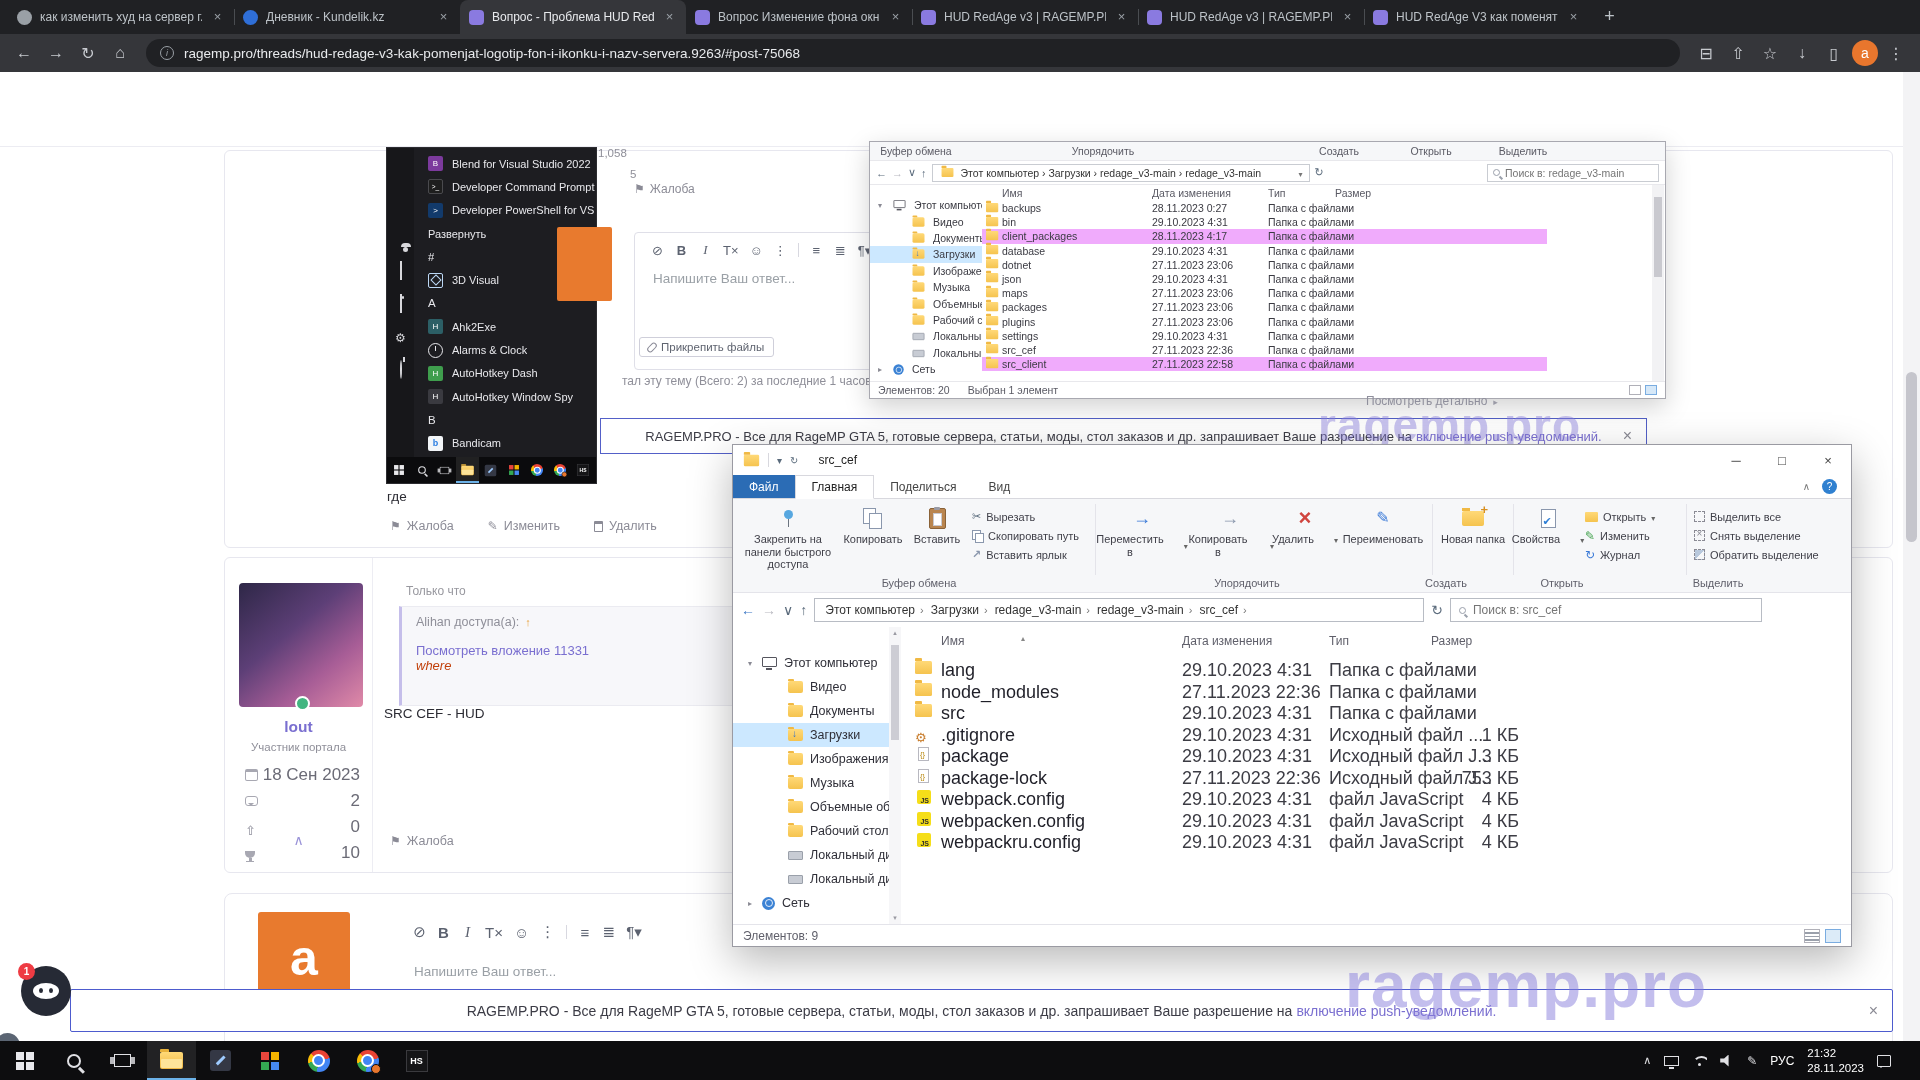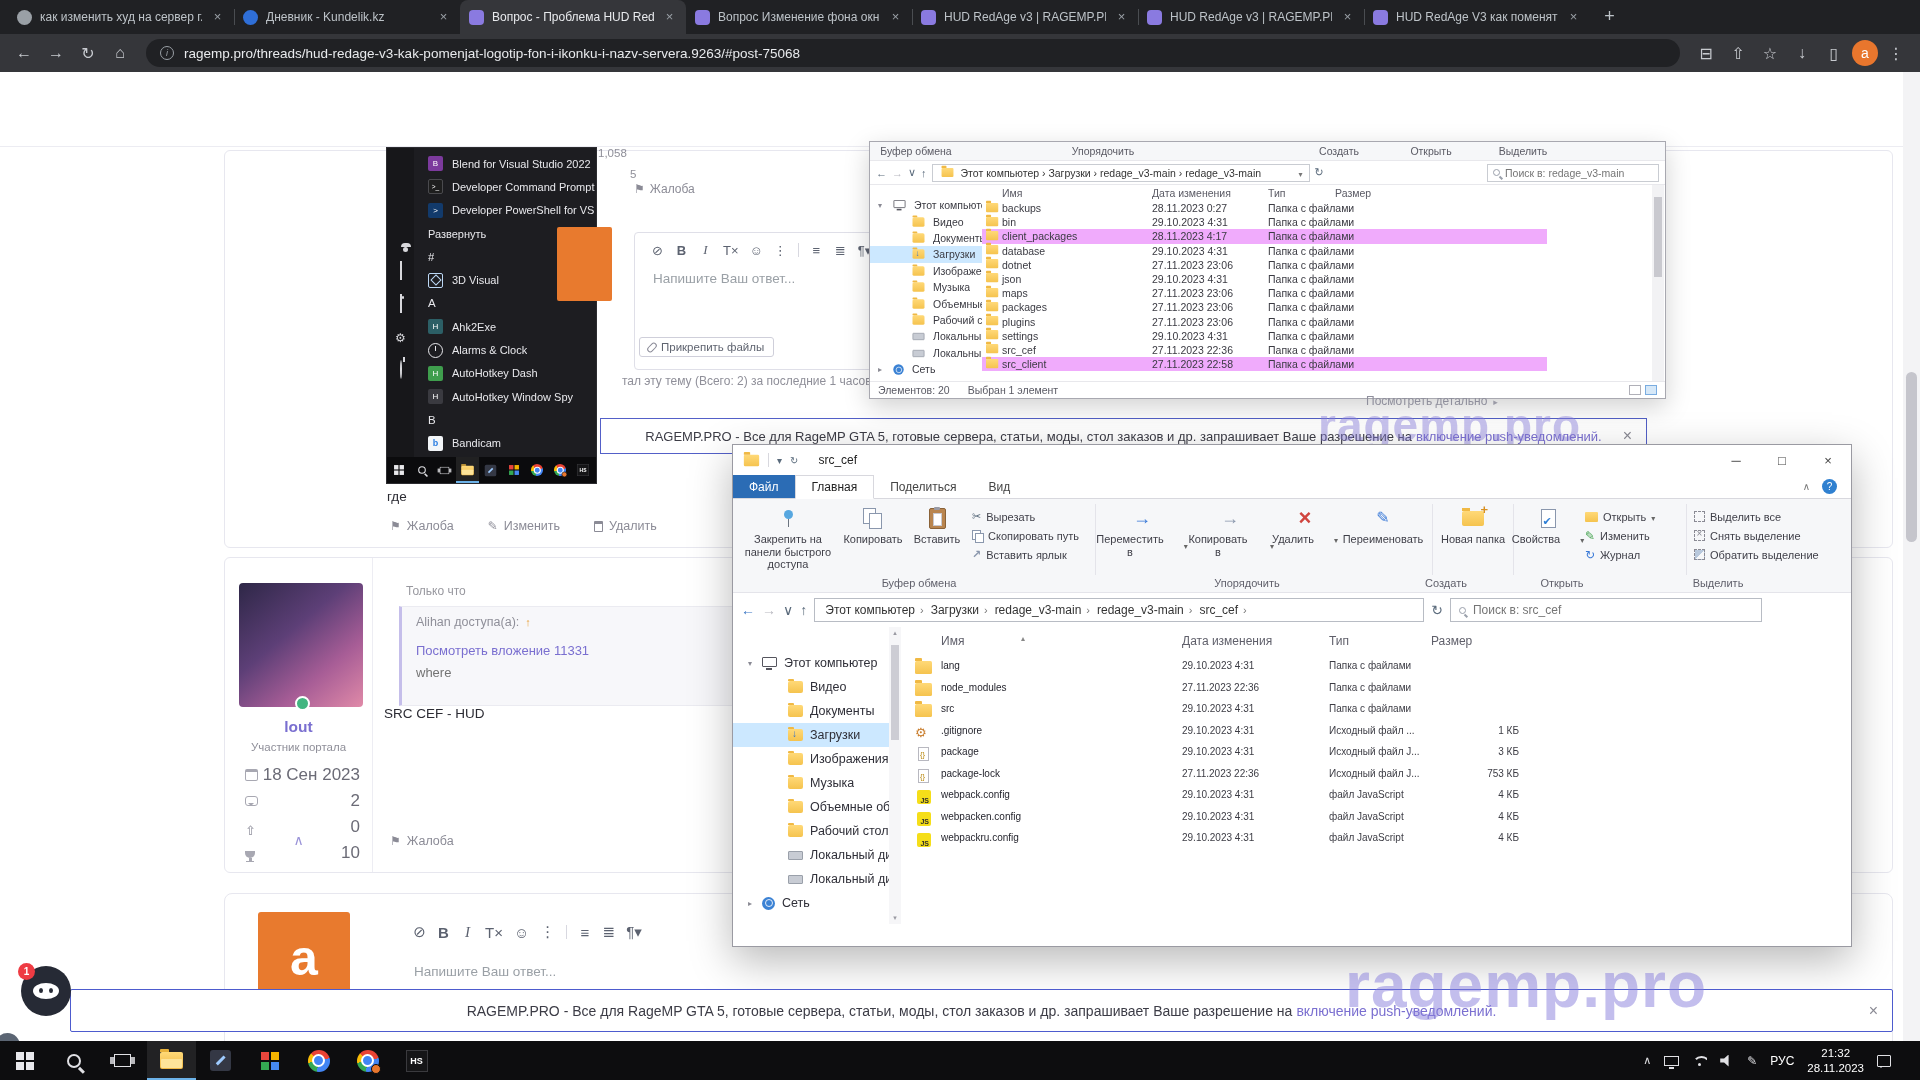--- a/index.html
+++ b/index.html
@@ -83,21 +83,21 @@
 .st-ico.like::after{content:"⇧";color:#a8a8b2;font-size:13px;font-weight:bold;}
 .st-ico.cup{width:10px;height:7px;background:#a8a8b2;border-radius:0 0 5px 5px;margin-top:2px;}
 .st-ico.cup::after{content:"";position:absolute;left:3.5px;top:7px;width:3px;height:3px;background:#a8a8b2;}
 .st-ico.cup::before{content:"";position:absolute;left:1px;top:10px;width:8px;height:1.5px;background:#a8a8b2;}
 #lout-collapse{position:absolute;left:0;top:274px;width:147px;text-align:center;color:#9a93d8;font-size:14px;}
 #lout-time{position:absolute;left:181px;top:26px;font-size:12px;color:#98989f;}
 #lout-quote{position:absolute;left:174px;top:48px;width:590px;height:100px;background:#f7f7fa;border:1px solid #ebebf1;border-left:3px solid #c5beea;border-radius:0 3px 3px 0;padding:8px 14px;}
 #q-head{font-size:12.5px;color:#8f8f99;display:flex;align-items:center;gap:6px;}
 .q-arrow::after{content:"↑";color:#e9a13b;font-size:11px;font-weight:bold;}
 #q-link{margin-top:14px;font-size:13px;color:#7a6fd0;}
-#q-text{margin-top:7px;font-size:13px;color:#737373;}
+#q-text{font-size:13px;color:#c2410c;font-style:italic;}
 #lout-body{position:absolute;left:159px;top:148px;font-size:13.5px;color:#2b2b33;}
 #lout-report{position:absolute;left:165px;top:276px;display:flex;gap:6px;align-items:center;font-size:12.5px;color:#8b8b96;}
 
 
 #editor-top{position:absolute;left:634px;top:232px;width:560px;height:138px;border:1px solid #dfdfe8;border-radius:4px;background:#fff;z-index:1;}
 .ed-toolbar{display:flex;align-items:center;gap:11px;padding:9px 0 0 16px;}
 .tbr{min-width:13px;text-align:center;color:#5c6270;font-size:13px;white-space:nowrap;}
 .tbr.tb-b{font-weight:bold;}
 .tbr.tb-i{font-style:italic;font-family:"Liberation Serif","DejaVu Serif",serif;}
 .tbr.tb-sep{width:1px;min-width:1px;height:14px;background:#d8d8e0;}
@@ -290,21 +290,21 @@
 #exf-side{position:absolute;left:0;top:0;width:156px;height:100%;padding-top:24px;}
 #exf-side .sb-item{height:24px;padding-left:38px;font-size:12.5px;color:#2f2f38;}
 #exf-side .sb-item.root{padding-left:12px;}
 #exf-sidescroll{position:absolute;left:156px;top:0;width:12px;height:100%;background:#f6f6f8;}
 #exf-sidescroll .sarr{position:absolute;left:0;width:12px;text-align:center;font-size:7px;color:#9a9aa2;}
 #exf-sidescroll .thumb{position:absolute;left:2px;top:18px;width:8px;height:95px;background:#cdcdd4;}
 #exf-files{position:absolute;left:168px;top:0;right:0;height:100%;}
 .f2-head{position:relative;height:30px;color:#5f5f6a;font-size:12px;}
 .f2-head span{position:absolute;top:7px;}
 .sort-caret{position:absolute;left:120px;top:-1px;font-size:8px;color:#888;}
-.f2-row{position:relative;height:21.5px;font-size:10px;color:#1f1f28;}
+.f2-row{position:relative;height:21.5px;font-size:18px;color:#1f1f28;}
 .f2-row .fi{position:absolute;left:14px;top:4px;}
 .f2-name{position:absolute;left:40px;top:3px;}
 .f2-date{position:absolute;left:281px;top:3px;color:#3c3c44;}
 .f2-type{position:absolute;left:428px;top:3px;color:#3c3c44;}
 .f2-size{position:absolute;left:530px;top:3px;width:88px;text-align:right;color:#3c3c44;}
 #exf-status{position:absolute;left:0;bottom:0;width:100%;height:22px;border-top:1px solid #e4e4ea;display:flex;align-items:center;padding:0 10px;font-size:12px;color:#5f5f6a;background:#fff;}
 #exf-status .views{margin-left:auto;display:flex;gap:5px;}
 .view-ic{width:16px;height:14px;border:1px solid #b0b0b8;position:relative;}
 .view-ic.lines{background:repeating-linear-gradient(#fff 0 2px,#9aa0ab 2px 3.5px);}
 .view-ic.on{background:#dcebf8;border-color:#7aace0;}
@@ -345,21 +345,21 @@
 #tb-tray{margin-left:auto;display:flex;align-items:center;gap:13px;padding-right:6px;color:#fff;}
 .tray-chev{color:#e0e0e4;font-size:11px;}
 .tr-display{width:15px;height:10px;border:1.5px solid #e0e0e4;position:relative;}
 .tr-display::after{content:"";position:absolute;left:4px;bottom:-4px;width:5px;height:2px;background:#e0e0e4;}
 .tr-wifi{width:15px;height:10px;position:relative;overflow:hidden;}
 .tr-wifi::before{content:"";position:absolute;left:0;top:0;width:15px;height:15px;border:2px solid #e0e0e4;border-radius:50%;clip-path:polygon(0 0,100% 0,50% 50%);}
 .tr-wifi::after{content:"";position:absolute;left:6px;top:7px;width:3px;height:3px;background:#e0e0e4;border-radius:50%;}
 .tr-vol{width:14px;height:12px;background:#e0e0e4;clip-path:polygon(0 33%,28% 33%,60% 0,60% 100%,28% 67%,0 67%);}
 .tr-pen{color:#e0e0e4;font-size:12px;}
 #tb-lang{font-size:12px;}
-#tb-clock{text-align:center;font-size:11.5px;line-height:1.3;}
+#tb-clock{font-size:11.5px;line-height:1.3;}
 .tr-action{width:14px;height:12px;border:1.5px solid #e0e0e4;border-radius:1px;position:relative;}
 .tr-action::after{content:"";position:absolute;left:1px;bottom:-4px;border:2.5px solid transparent;border-top-color:#e0e0e4;}
 #tb-edge{width:8px;border-left:1px solid #3a3a3e;margin-left:2px;}
 
 
 .g-chevup::after{content:"∧";}
 .g-caret-r::after{content:"▸";font-size:9px;color:#9a9aa6;}
 </style>
 </head>
 <body>
@@ -1291,20 +1291,27 @@
             <div class="f2-row">
               <span class="fi js"></span>
               <span class="f2-name">webpackru.config</span>
               <span class="f2-date">29.10.2023 4:31</span>
               <span class="f2-type">файл JavaScript</span>
               <span class="f2-size">4 КБ</span>
             </div>
           </div>
       </div>
     </div>
+    <div id="exf-status">
+      <span>Элементов: 9</span>
+      <span class="views">
+        <span class="view-ic lines"></span>
+        <span class="view-ic on"></span>
+      </span>
+    </div>
   </div>
 
   <div id="pushbar-bottom" class="pushbar">
     <span>RAGEMP.PRO - Все для RageMP GTA 5, готовые сервера, статьи, моды, стол заказов и др. запрашивает Ваше разрешение на</span>
     <span class="push-link">включение push-уведомлений.</span>
     <span class="push-close">×</span>
   </div>
 
   <div id="wm-bottom" class="watermark">ragemp.pro</div>
 

